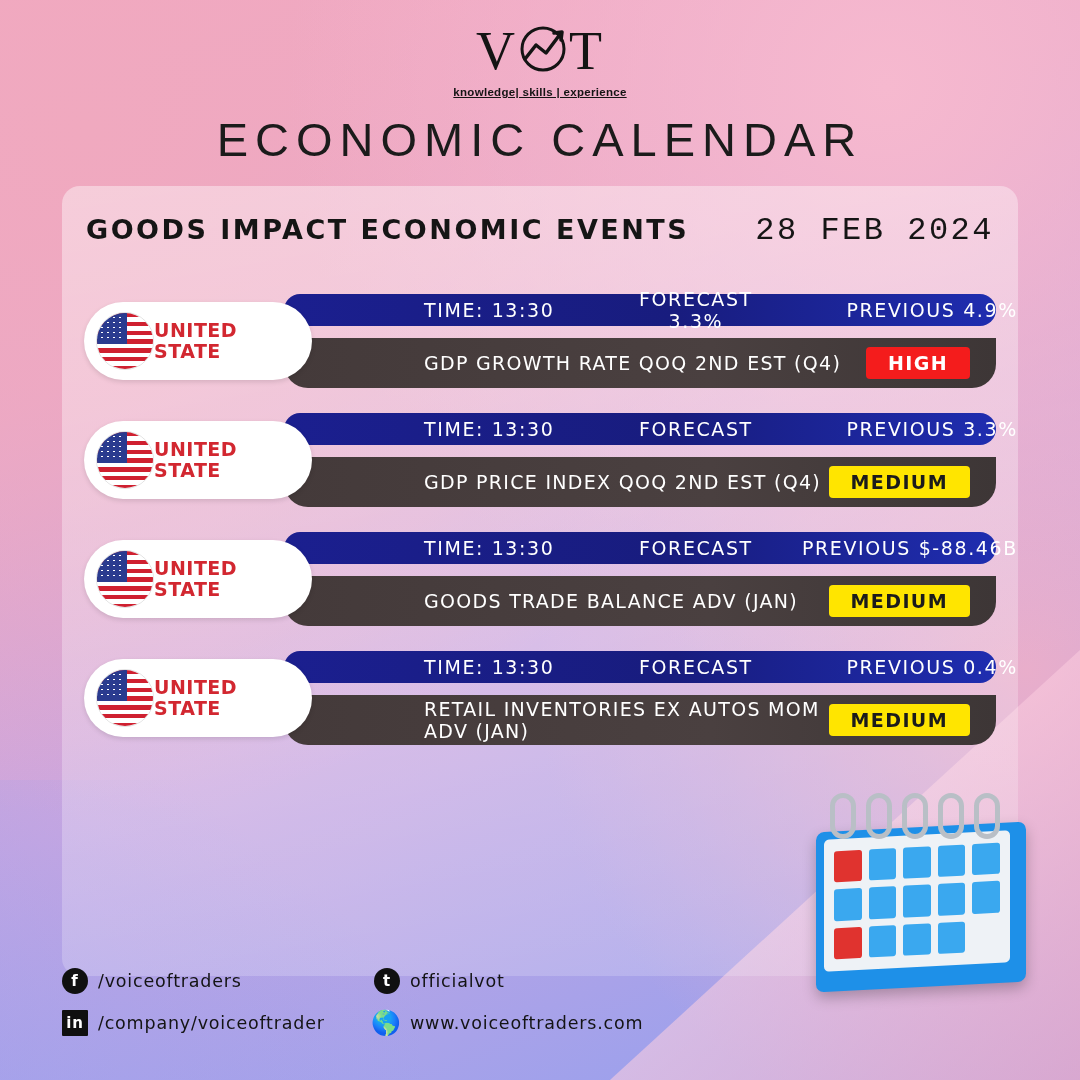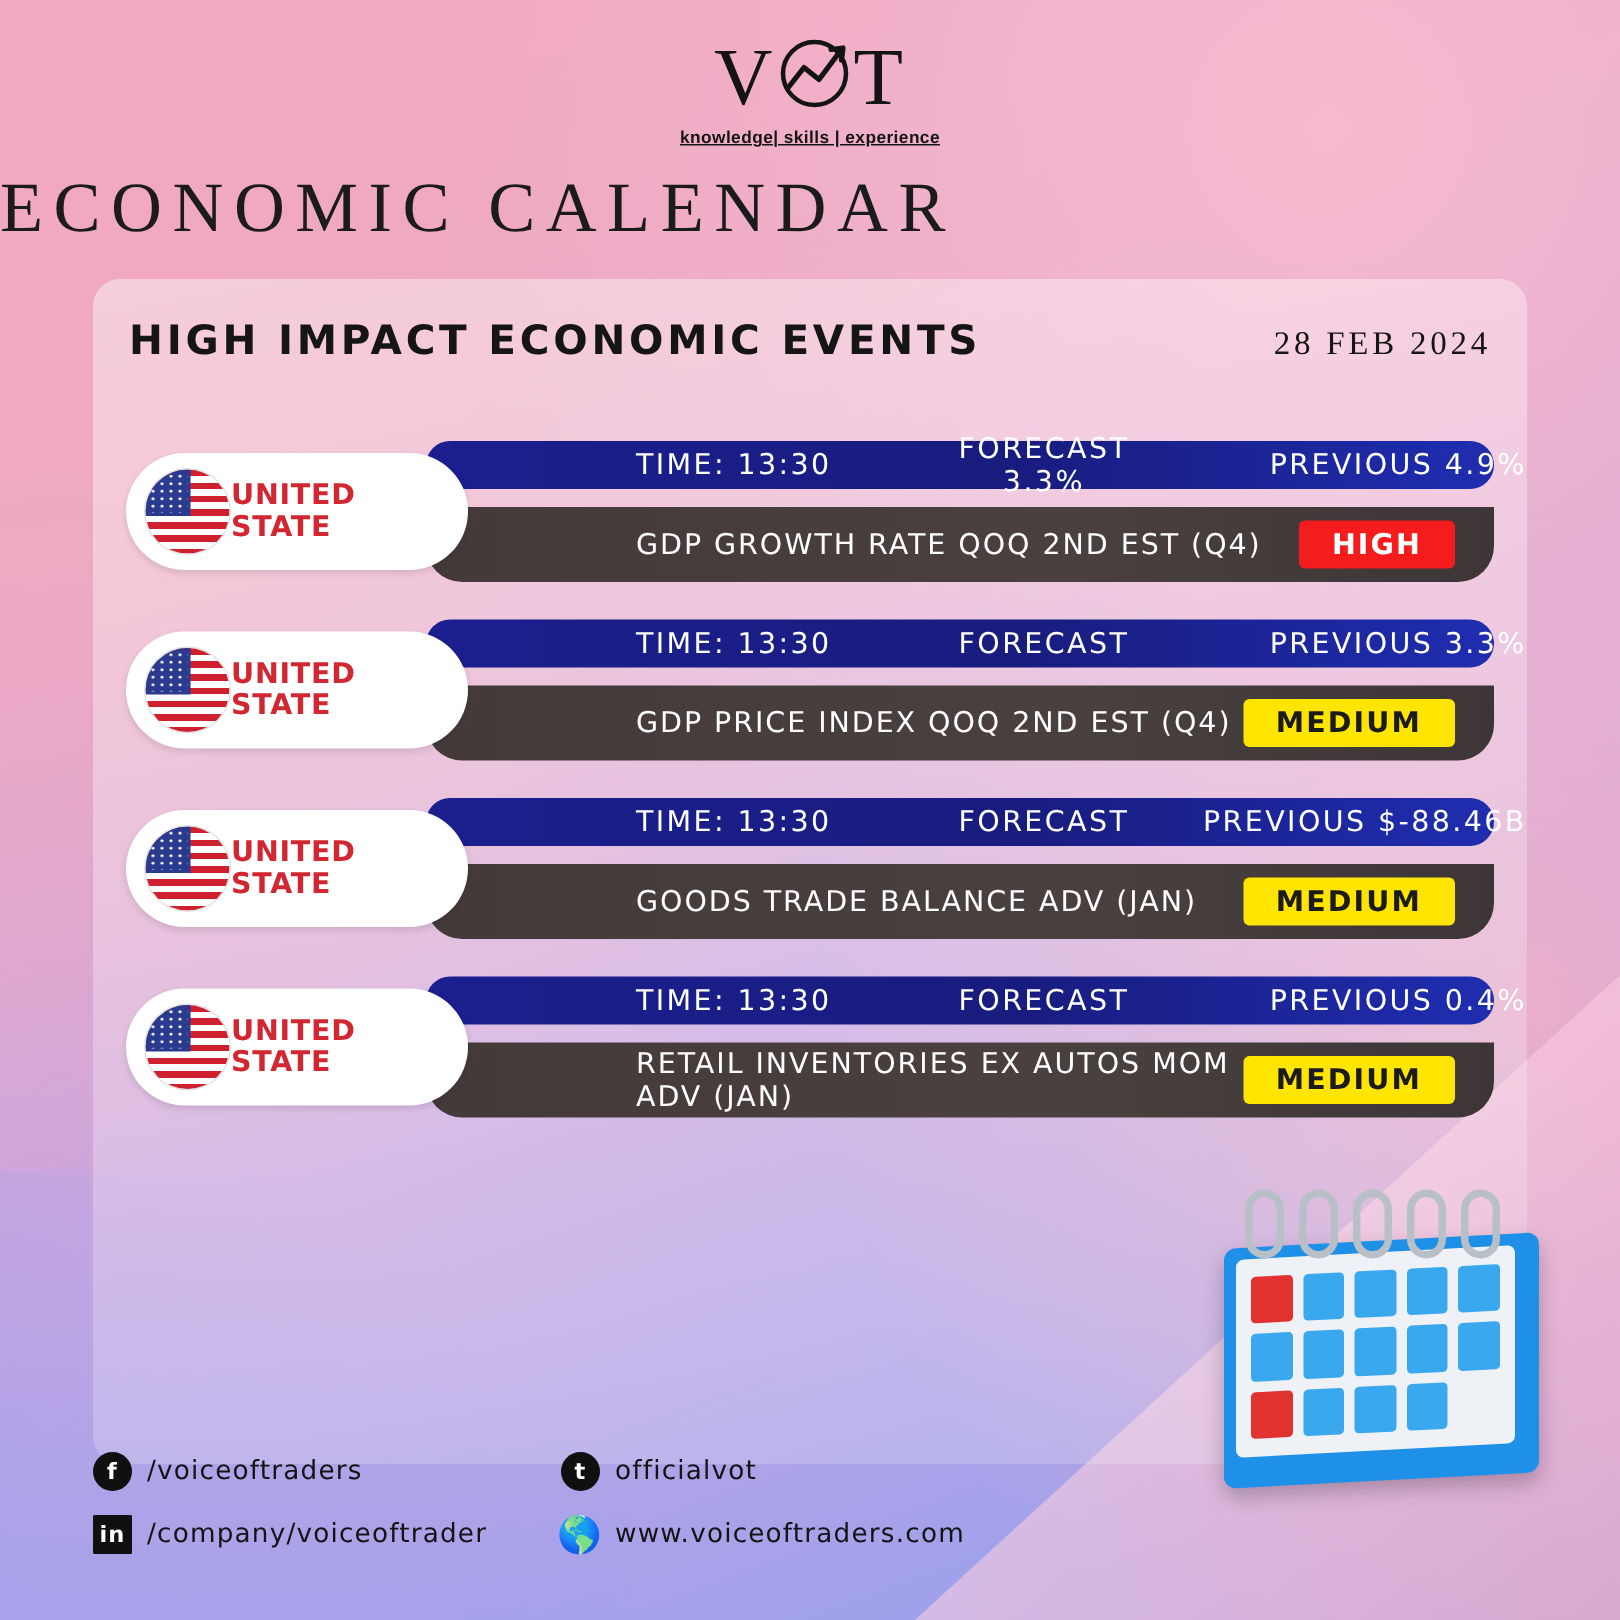--- a/index.html
+++ b/index.html
@@ -53,26 +53,26 @@
     font-size: 11.5px;
     font-weight: bold;
     color: #141414;
     letter-spacing: 0.3px;
     margin-top: 4px;
     text-decoration: underline;
   }
   .main-title {
     position: absolute;
     top: 112px; left: 0; right: 0;
-    text-align: left;
+    text-align: center;
     font-size: 47px;
     letter-spacing: 7px;
     color: #1b1b1b;
     font-weight: normal;
-    font-family: Liberation Serif, serif;
+    font-family: Liberation Sans, sans-serif;
   }
 
   
   .panel {
     position: absolute;
     left: 62px; top: 186px;
     width: 956px; height: 790px;
     background: linear-gradient(170deg, rgba(255,255,255,0.42), rgba(255,255,255,0.16));
     border-radius: 18px;
   }
@@ -82,24 +82,24 @@
     display: flex; align-items: baseline; justify-content: space-between;
   }
   .panel-title {
     font-size: 27px;
     font-weight: bold;
     letter-spacing: 2.5px;
     color: #151515;
     font-family: "DejaVu Sans", sans-serif;
   }
   .panel-date {
-    font-size: 22px;
+    font-size: 32px;
     letter-spacing: 2.5px;
     color: #151515;
-    font-family: Liberation Serif, serif;
+    font-family: Liberation Mono, monospace;
   }
 
   
   .events { position: absolute; top: 108px; left: 22px; right: 22px; }
   .event {
     position: relative;
     height: 95px;
     margin-bottom: 24px;
   }
   .flag-pill {
@@ -265,21 +265,21 @@
     </span>
     <span class="logo-letter">T</span>
   </div>
   <div class="logo-tag">knowledge| skills | experience</div>
 </div>
 
 <div class="main-title">ECONOMIC  CALENDAR</div>
 
 <div class="panel">
   <div class="panel-head">
-    <div class="panel-title">HIGH IMPACT ECONOMIC EVENTS</div>
+    <div class="panel-title">GOODS IMPACT ECONOMIC EVENTS</div>
     <div class="panel-date">28 FEB 2024</div>
   </div>
 
   <div class="events">
 
     <div class="event">
       <div class="bar-top">
         <span class="cell-time">TIME:  13:30</span>
         <span class="cell-forecast">FORECAST   3.3%</span>
         <span class="cell-prev">PREVIOUS  4.9%</span>

